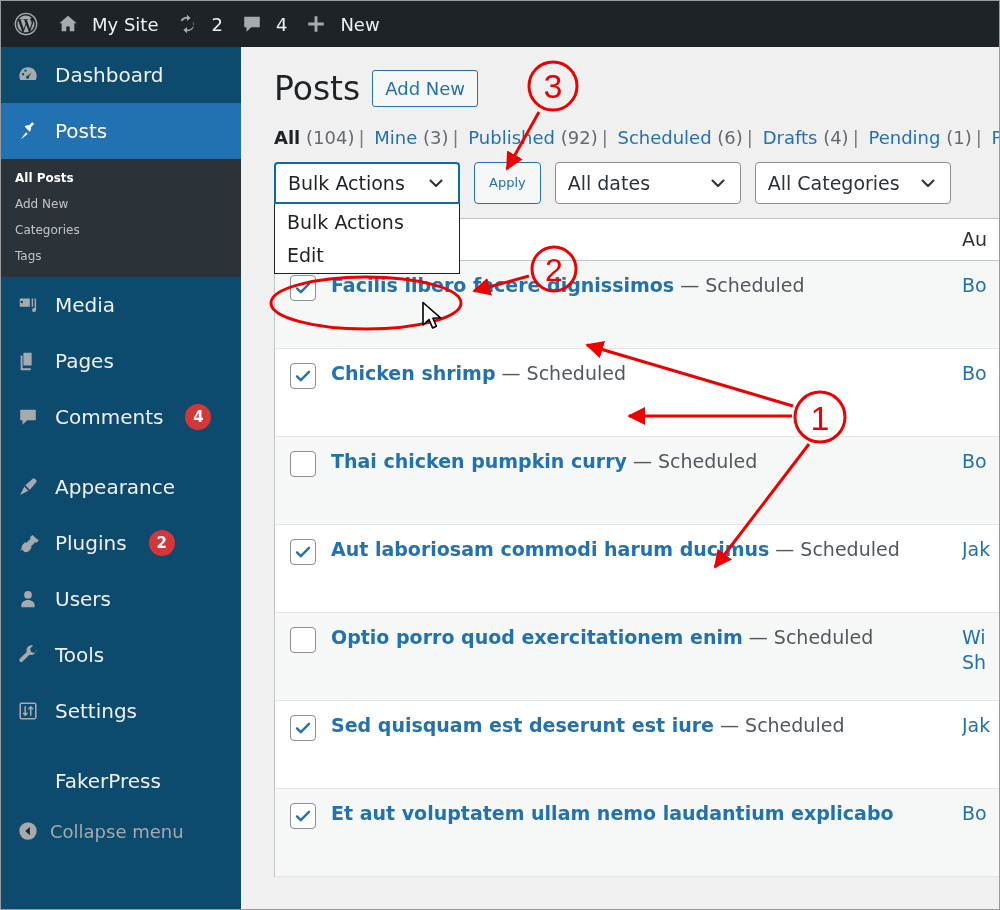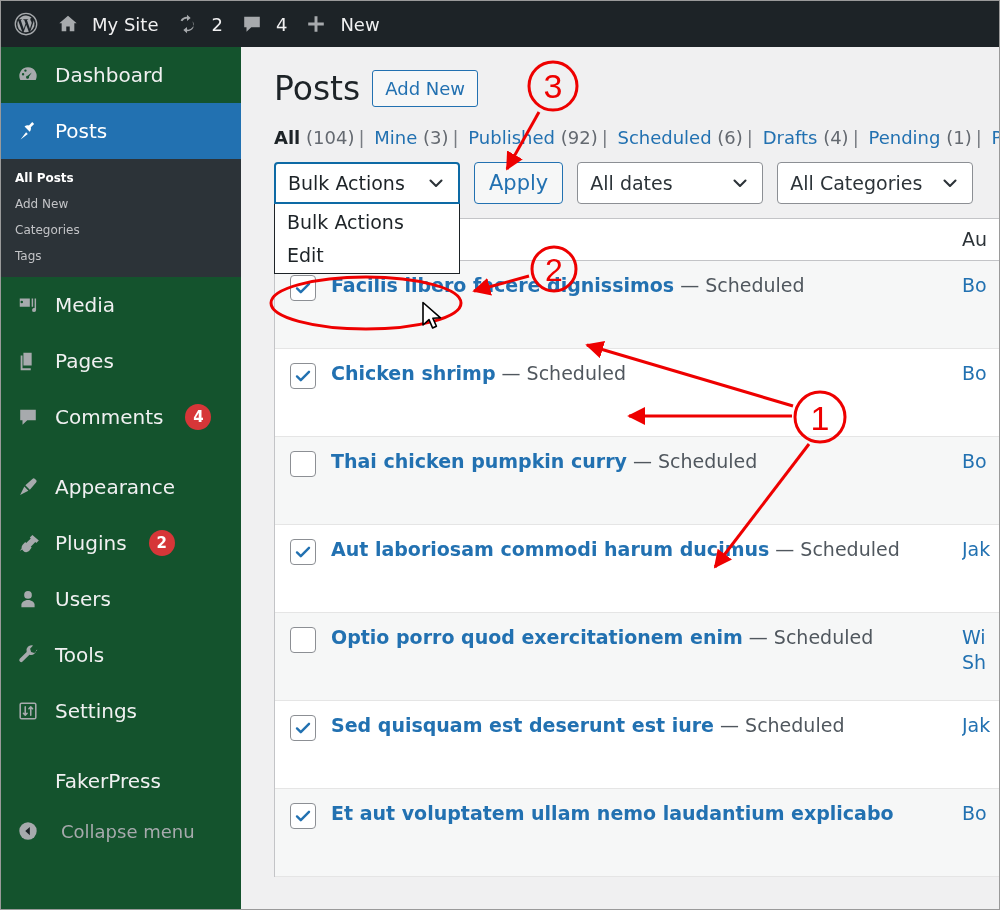--- a/index.html
+++ b/index.html
@@ -37,21 +37,21 @@
   }
   .ab-item:first-child { padding-left: 12px; }
   .ab-icon { display: inline-flex; align-items: center; justify-content: center; }
   .ab-icon svg { display: block; }
   .ab-count { font-size: 18px; }
 
   
   #sidebar {
     position: absolute; top: 46px; left: 0;
     width: 240px; height: 864px;
-    background: #14532d;
+    background: #0c4a6e;
     z-index: 20;
   }
   .menu-top {
     display: flex; align-items: center;
     height: 56px;
     padding-left: 14px;
     gap: 14px;
     color: #f0f0f1;
     font-size: 20px;
     position: relative;
@@ -86,21 +86,21 @@
   .submenu a {
     display: block;
     padding: 6px 0 6px 14px;
     font-size: 12px;
     color: #c3c4c7;
     text-decoration: none;
   }
   .submenu a.current { color: #fff; font-weight: 700; }
   .menu-sep { height: 14px; }
   .collapse {
-    display: flex; align-items: center; gap: 20px;
+    display: flex; align-items: center; gap: 9px;
     height: 44px;
     padding-left: 14px;
     color: #a7aaad;
     font-size: 18px;
   }
   .collapse .c-icon { width: 26px; display: flex; align-items: center; justify-content: center; }
 
   
   #content {
     position: absolute; top: 46px; left: 240px;
@@ -193,21 +193,21 @@
     outline-offset: -2px;
   }
 
   #apply-btn {
     height: 42px;
     padding: 0 14px;
     background: #f6f7f7;
     border: 1px solid #2271b1;
     color: #2271b1;
     border-radius: 4px;
-    font-size: 21px;
+    font-size: 13px;
     cursor: pointer;
     font-family: inherit;
   }
 
   
   #posts-table {
     margin: 14px 0 0 33px;
     width: 760px;
     background: #fff;
     border: 1px solid #c3c4c7;

